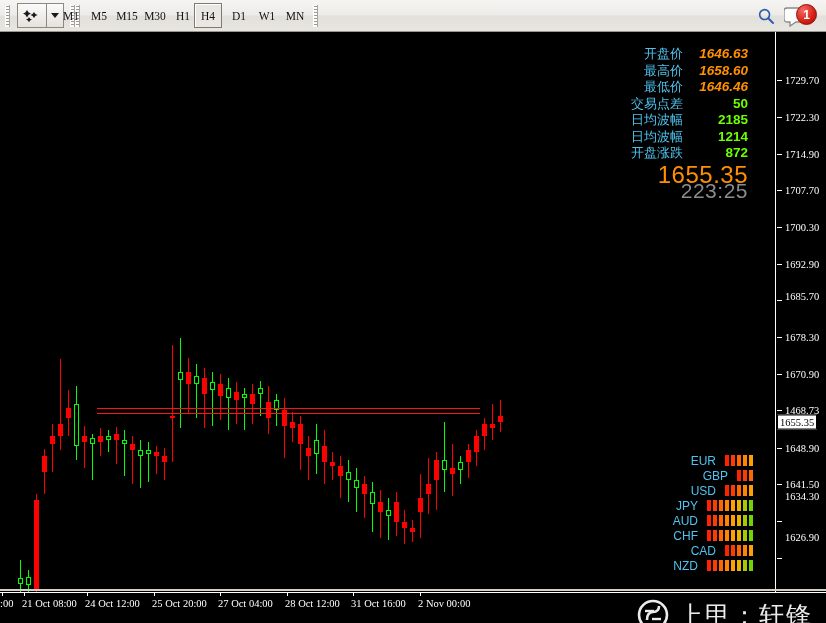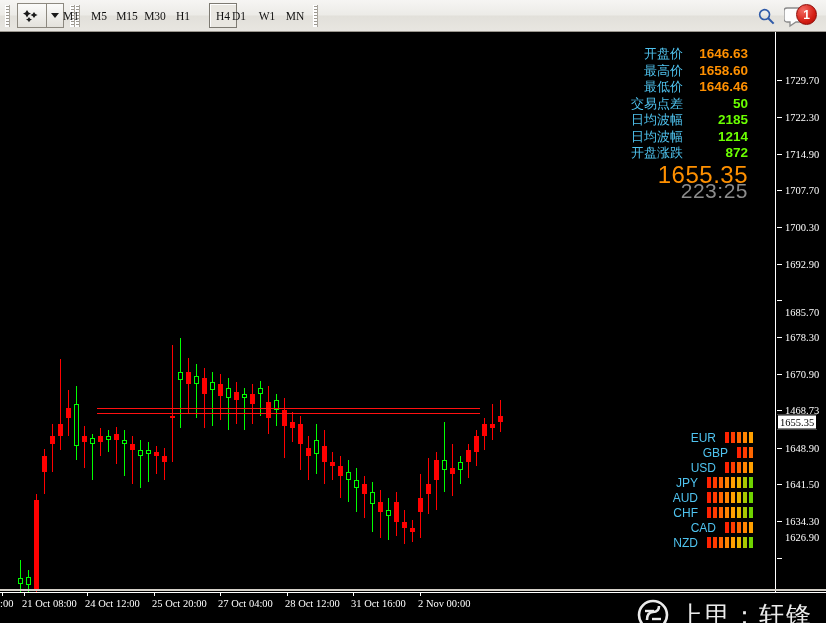--- a/index.html
+++ b/index.html
@@ -51,27 +51,27 @@
   .tlabel{position:absolute;top:566px;font-size:10.5px;color:#fff;
     font-family:"Liberation Serif",serif;white-space:nowrap;}
   .ttick{position:absolute;top:560px;width:1px;height:4px;background:#fff;}
 
   
   .info{position:absolute;right:78px;top:14px;text-align:right;line-height:16.5px;}
   .irow{display:flex;justify-content:flex-end;align-items:baseline;gap:7px;}
   .ilab{color:#4fc3ef;font-size:13px;font-family:"DejaVu Sans",sans-serif;}
   .ival{font-size:13.5px;font-weight:bold;font-family:"Liberation Sans",sans-serif;min-width:58px;
     text-align:right;}
-  .v-orange{color:#ff9000;}
+  .v-orange{color:#ff9000;font-style:italic;}
   .v-green{color:#6bff00;}
   .bigprice{color:#ff9000;font-size:24px;text-align:right;margin-top:5px;letter-spacing:.5px;}
   .timer{color:#8c8c8c;font-size:21px;text-align:right;letter-spacing:.5px;}
 
   
-  .cs{position:absolute;right:73px;top:398px;}
+  .cs{position:absolute;right:73px;top:421px;}
   .csrow{display:flex;align-items:center;justify-content:flex-end;height:15px;}
   .cslab{color:#4fc3ef;font-size:12px;font-family:"Liberation Sans",sans-serif;
     width:34px;text-align:right;margin-right:9px;}
   .csbars{display:flex;gap:2px;}
   .csbar{width:4px;height:11px;}
 
   
   .wm{position:absolute;left:636px;top:566px;display:flex;align-items:center;gap:8px;
     opacity:.92;}
   .wm-txt{color:#fff;font-size:25px;font-family:"DejaVu Sans",sans-serif;letter-spacing:2px;}
@@ -103,21 +103,21 @@
     </div>
 
     <div class="grip" style="left:70px"></div>
     <div class="grip" style="left:75px"></div>
 
     <div class="tf" id="tf0" style="left:57px">M1</div>
     <div class="tf" id="tf1" style="left:85px">M5</div>
     <div class="tf" id="tf2" style="left:113px">M15</div>
     <div class="tf" id="tf3" style="left:141px">M30</div>
     <div class="tf" id="tf4" style="left:169px">H1</div>
-    <div class="tf sel" id="tf5" style="left:209px">H4</div>
+    <div class="tf sel" id="tf5" style="left:194px">H4</div>
     <div class="tf" id="tf6" style="left:225px">D1</div>
     <div class="tf" id="tf7" style="left:253px">W1</div>
     <div class="tf" id="tf8" style="left:281px">MN</div>
 
     <div class="grip" style="left:313px"></div>
 
     <svg class="searchicon" viewBox="0 0 20 20">
       <circle cx="8" cy="8" r="5.2" fill="none" stroke="#2f5aa8" stroke-width="1.7"></circle>
       <line x1="11.6" y1="11.6" x2="17.5" y2="17.5" stroke="#2f5aa8" stroke-width="2.2"></line>
     </svg>
@@ -266,33 +266,33 @@
         <div class="plabel" style="top: 85px;">1722.30</div>
         <div class="ptick" style="top: 122px;"></div>
         <div class="plabel" style="top: 122px;">1714.90</div>
         <div class="ptick" style="top: 158px;"></div>
         <div class="plabel" style="top: 158px;">1707.70</div>
         <div class="ptick" style="top: 195px;"></div>
         <div class="plabel" style="top: 195px;">1700.30</div>
         <div class="ptick" style="top: 232px;"></div>
         <div class="plabel" style="top: 232px;">1692.90</div>
         <div class="ptick" style="top: 268px;"></div>
-        <div class="plabel" style="top: 280px;">1685.70</div>
+        <div class="plabel" style="top: 264px;">1685.70</div>
         <div class="ptick" style="top: 305px;"></div>
         <div class="plabel" style="top: 305px;">1678.30</div>
         <div class="ptick" style="top: 342px;"></div>
         <div class="plabel" style="top: 342px;">1670.90</div>
         <div class="ptick" style="top: 378px;"></div>
         <div class="plabel" style="top: 378px;">1468.73</div>
         <div class="ptick" style="top: 416px;"></div>
         <div class="plabel" style="top: 416px;">1648.90</div>
         <div class="ptick" style="top: 452px;"></div>
         <div class="plabel" style="top: 452px;">1641.50</div>
         <div class="ptick" style="top: 489px;"></div>
-        <div class="plabel" style="top: 489px; text-align: center;">1634.30</div>
+        <div class="plabel" style="top: 464px; text-align: center;">1634.30</div>
         <div class="ptick" style="top: 526px;"></div>
         <div class="plabel" style="top: 505px;">1626.90</div>
         <div class="pcur" style="top: 390px;">1655.35</div>
       </div>
     <div id="taxis">
         <div class="tlabel" style="left: 0px;">:00</div>
         <div class="ttick" style="left: 2px;"></div>
         <div class="tlabel" style="left: 22px;">21 Oct 08:00</div>
         <div class="ttick" style="left: 24px;"></div>
         <div class="tlabel" style="left: 85px;">24 Oct 12:00</div>

